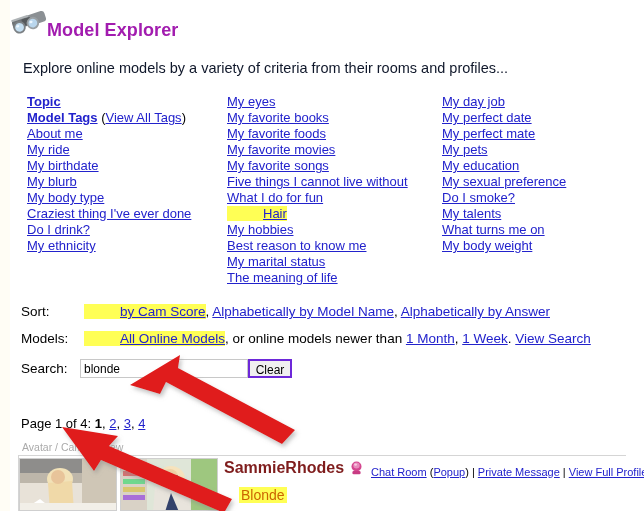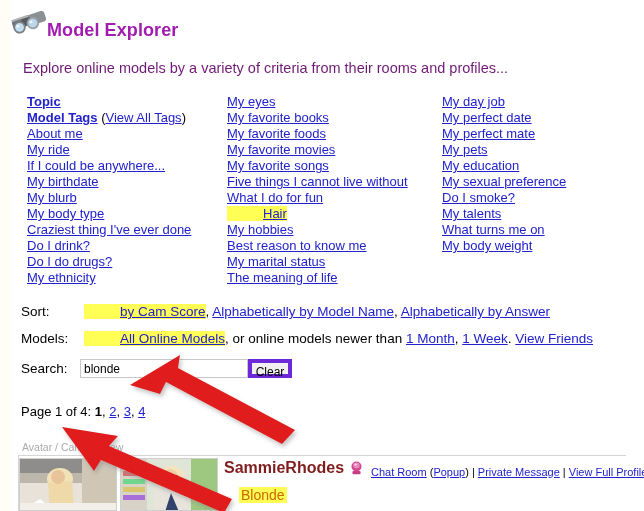--- a/index.html
+++ b/index.html
@@ -56,21 +56,21 @@
     color: #a21caf;
     letter-spacing: .1px;
   }
 
   
   .intro {
     position: absolute;
     left: 23px;
     top: 60px;
     font-size: 14.5px;
-    color: #701a75;
+    color: #0f172a;
     white-space: nowrap;
   }
 
   
   .columns {
     position: absolute;
     left: 0;
     top: 94px;
     width: 644px;
   }
@@ -124,36 +124,36 @@
     color: #000;
     padding: 0 3px;
     box-sizing: content-box;
   }
   .clear-button {
     position: absolute;
     left: 248px;
     top: 359px;
     width: 44px;
     height: 19px;
-    border: 4px solid #6d28d9;
+    border: 2px solid #6d28d9;
     background: #f0f0f0;
     font-family: "Liberation Sans", sans-serif;
     font-size: 12px;
     color: #000;
     text-align: center;
     line-height: 19px;
     cursor: pointer;
     box-sizing: border-box;
   }
 
   
   .pagination {
     position: absolute;
     left: 21px;
-    top: 404px;
+    top: 416px;
     font-size: 13px;
     white-space: nowrap;
   }
   .pagination .cur { font-weight: bold; color: #000; }
 
   
   .col-head {
     position: absolute;
     left: 22px;
     top: 441px;
@@ -252,27 +252,25 @@
   </div>
 
   <div class="intro">Explore online models by a variety of criteria from their rooms and profiles...</div>
 
   <div class="columns">
     <div class="col col-1" id="col-1">
         <div class="link-row"><a class="lnk bold">Topic</a></div>
         <div class="link-row"><a class="lnk bold">Model Tags</a><span class="paren"> (</span><a class="lnk">View All Tags</a><span class="paren">)</span></div>
         <div class="link-row"><a class="lnk">About me</a></div>
         <div class="link-row"><a class="lnk">My ride</a></div>
-        <div class="link-row"><a class="lnk">If I could be anywhere...</a></div>
         <div class="link-row"><a class="lnk">My birthdate</a></div>
         <div class="link-row"><a class="lnk">My blurb</a></div>
         <div class="link-row"><a class="lnk">My body type</a></div>
         <div class="link-row"><a class="lnk">Craziest thing I've ever done</a></div>
         <div class="link-row"><a class="lnk">Do I drink?</a></div>
-        <div class="link-row"><a class="lnk">Do I do drugs?</a></div>
         <div class="link-row"><a class="lnk">My ethnicity</a></div>
       </div>
     <div class="col col-2" id="col-2">
         <div class="link-row"><a class="lnk">My eyes</a></div>
         <div class="link-row"><a class="lnk">My favorite books</a></div>
         <div class="link-row"><a class="lnk">My favorite foods</a></div>
         <div class="link-row"><a class="lnk">My favorite movies</a></div>
         <div class="link-row"><a class="lnk">My favorite songs</a></div>
         <div class="link-row"><a class="lnk">Five things I cannot live without</a></div>
         <div class="link-row"><a class="lnk">What I do for fun</a></div>
@@ -293,21 +291,21 @@
         <div class="link-row"><a class="lnk">My talents</a></div>
         <div class="link-row"><a class="lnk">What turns me on</a></div>
         <div class="link-row"><a class="lnk">My body weight</a></div>
       </div>
   </div>
 
   <div class="label row-sort">Sort:</div>
   <div class="sort-links" id="sort-links"><a class="lnk hl">by Cam Score</a><span class="paren">, </span><a class="lnk">Alphabetically by Model Name</a><span class="paren">, </span><a class="lnk">Alphabetically by Answer</a></div>
 
   <div class="label row-models">Models:</div>
-  <div class="models-links"><a class="lnk hl">All Online Models</a><span class="paren">, or online models newer than </span><a class="lnk">1 Month</a><span class="paren">, </span><a class="lnk">1 Week</a><span class="paren">. </span><a class="lnk">View Friends</a></div>
+  <div class="models-links"><a class="lnk hl">All Online Models</a><span class="paren">, or online models newer than </span><a class="lnk">1 Month</a><span class="paren">, </span><a class="lnk">1 Week</a><span class="paren">. </span><a class="lnk">View Search</a></div>
 
   <div class="label row-search">Search:</div>
   <input class="search-input" value="blonde" style="">
   <div class="clear-button">Clear</div>
 
   <div class="pagination" id="pagination"><span>Page 1 of 4:  </span><span class="cur">1</span><span>, </span><a class="lnk">2</a><span>, </span><a class="lnk">3</a><span>, </span><a class="lnk">4</a></div>
 
   <div class="col-head">Avatar / Cam Preview</div>
   <div class="results-box"></div>
 

